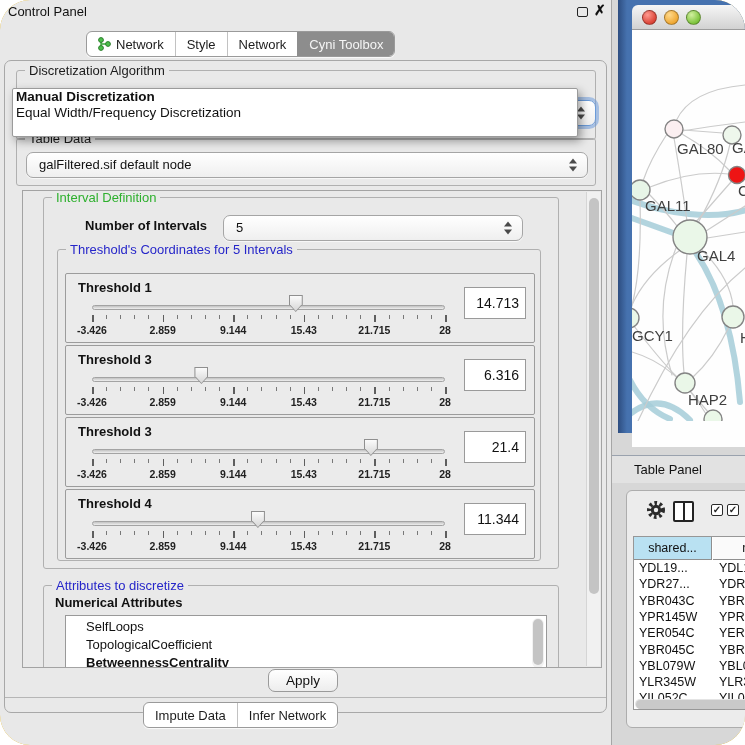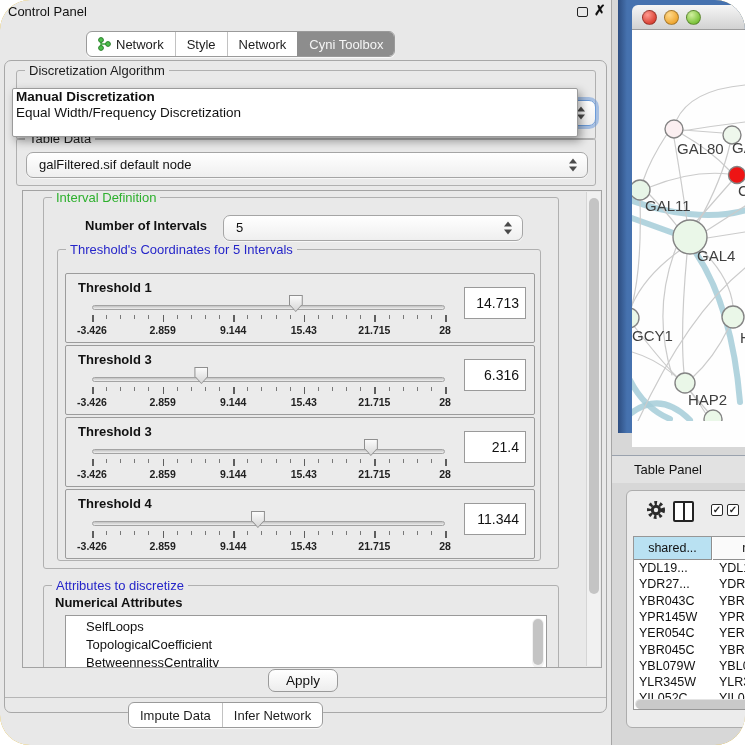--- a/index.html
+++ b/index.html
@@ -8,21 +8,21 @@
   #app *{box-sizing:border-box;}
 
   
   #control-panel{position:absolute;left:0;top:0;width:612px;height:745px;background:#e8e8e8;border-right:1px solid #a6a6a6;}
   .cp-title{position:absolute;left:8px;top:4px;font-size:13px;color:#111;}
   .float-icon{position:absolute;left:577px;top:7px;width:11px;height:10px;border:1.5px solid #222;border-radius:2px;background:#e8e8e8;}
   .close-icon{position:absolute;left:594px;top:2px;font-size:14px;font-weight:bold;color:#111;}
 
   .seg-control{position:absolute;display:flex;height:26px;border:1px solid #9a9a9a;border-radius:6px;background:#fff;overflow:hidden;box-shadow:0 1px 1px rgba(255,255,255,.8);}
   #top-tabs{left:86px;top:31px;}
-  #bottom-tabs{left:128px;top:702px;z-index:30;}
+  #bottom-tabs{left:143px;top:702px;z-index:30;}
   .seg{display:flex;align-items:center;gap:5px;padding:0 11px;font-size:13px;color:#1c1c1c;border-left:1px solid #c2c2c2;white-space:nowrap;}
   .seg:first-child{border-left:none;}
   .seg.selected{background:#8d8d8d;color:#f5f5f5;border-left-color:#8d8d8d;}
   .seg.selected + .seg{border-left-color:#8d8d8d;}
 
   .tab-panel{position:absolute;left:4px;top:60px;width:603px;height:653px;border:1px solid #a8a8a8;border-radius:7px;background:#e9e9e9;}
   .panel-sep{position:absolute;left:5px;top:697px;width:601px;height:0;border-top:1px solid #b6b6b6;z-index:4;}
 
   .group{position:absolute;border:1px solid #b0b0b0;border-radius:3px;}
   .legend{position:absolute;top:-8px;left:8px;background:#e9e9e9;padding:0 4px;font-size:13px;white-space:nowrap;color:#1b1b1b;}
@@ -334,21 +334,21 @@
           </div>
         </div>
       <div class="group" id="attr-group">
         <span class="legend blue">Attributes to discretize</span>
       </div>
       <div id="attr-subtitle">Numerical Attributes</div>
       <div id="attr-list">
 
       <div class="list-item" style="margin-top: 2px;">SelfLoops</div>
           <div class="list-item" style="margin-top: 0px;">TopologicalCoefficient</div>
-          <div class="list-item" style="margin-top: 0px;">BetweennessCentrality</div>
+          <div class="list-item" style="margin-top: 0px; font-weight: bold;">BetweennessCentrality</div>
           <div id="attr-list-scroll">
             <div id="attr-list-thumb"></div>
           </div>
         </div>
       <div id="pane-scroll">
           <div id="pane-thumb"></div>
         </div>
     </div>
 
     <div id="apply-btn">Apply</div>

